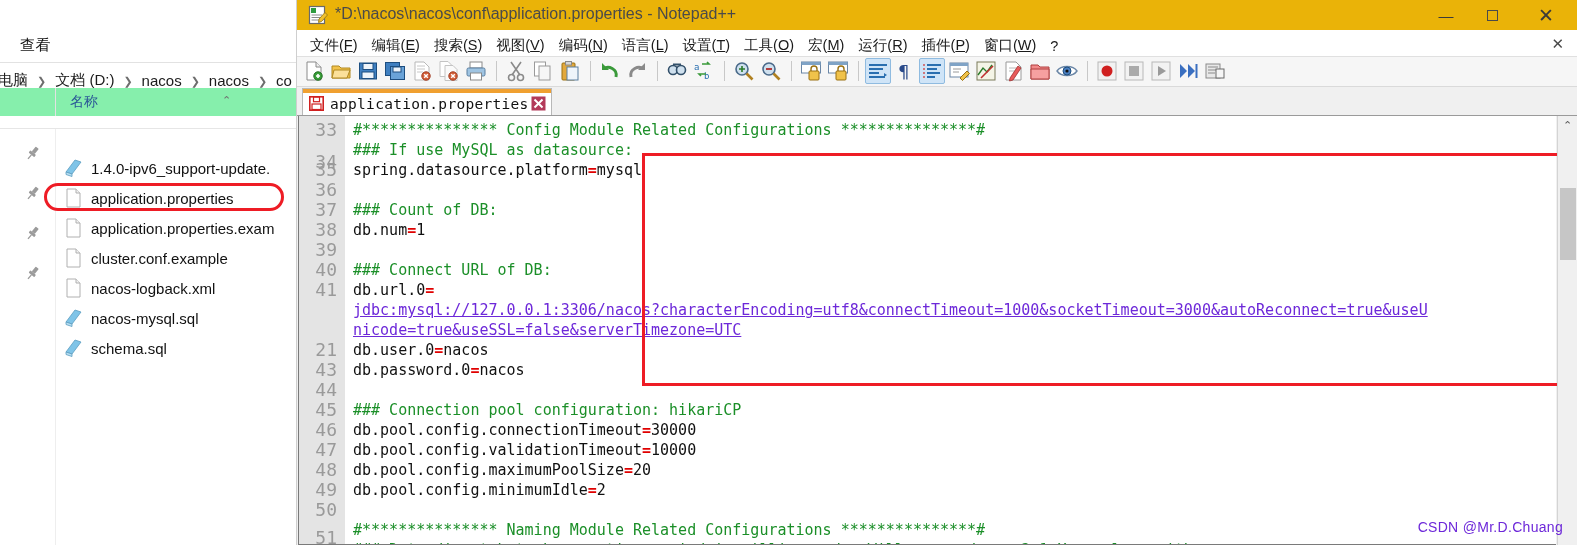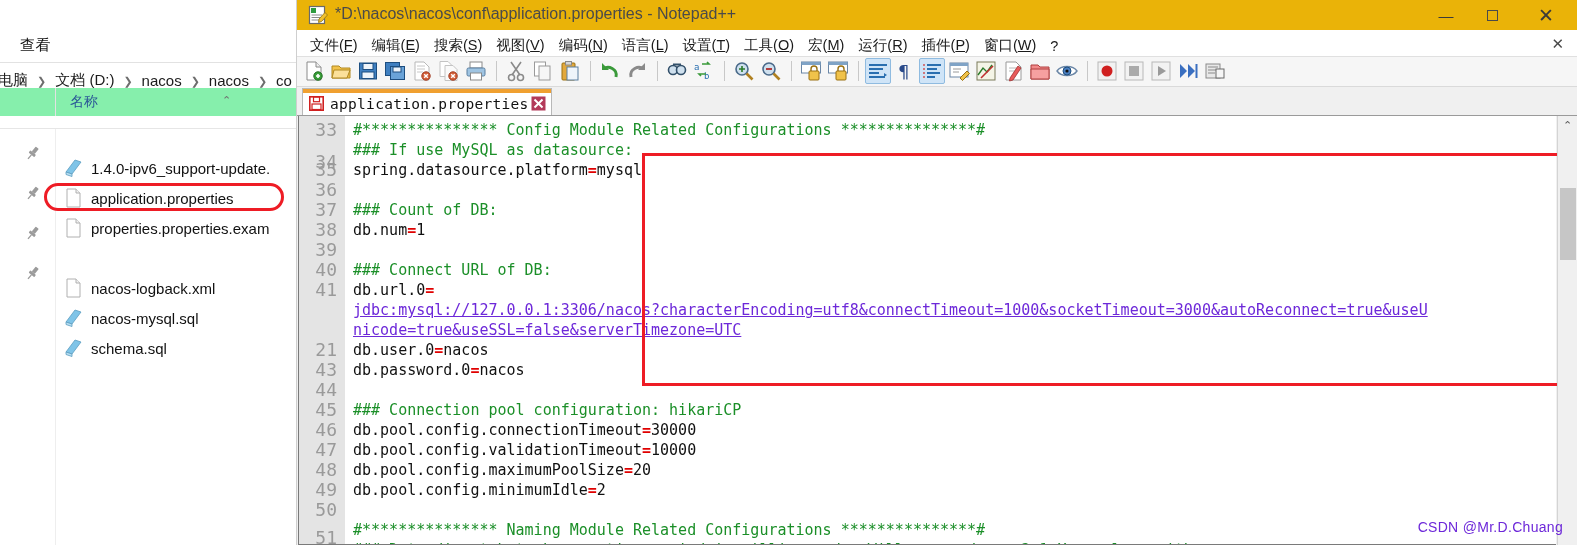--- a/index.html
+++ b/index.html
@@ -214,23 +214,32 @@
         <span class="fname">application.properties</span>
       </div>
 
       <div class="file-row" style="top:86px;">
         <span class="fi">
           <svg viewBox="0 0 22 22" width="22" height="22">
             <path d="M5 2 h9 l4 4 v14 h-13 z" fill="#ffffff" stroke="#b0b0b0" stroke-width="1"></path>
             <path d="M14 2 v4 h4" fill="#f2f2f2" stroke="#b0b0b0" stroke-width="1"></path>
           </svg>
         </span>
-        <span class="fname">properties.properties.exam</span>
-      </div>
-
+        <span class="fname">application.properties.exam</span>
+      </div>
+
+      <div class="file-row" style="top:116px;">
+        <span class="fi">
+          <svg viewBox="0 0 22 22" width="22" height="22">
+            <path d="M5 2 h9 l4 4 v14 h-13 z" fill="#ffffff" stroke="#b0b0b0" stroke-width="1"></path>
+            <path d="M14 2 v4 h4" fill="#f2f2f2" stroke="#b0b0b0" stroke-width="1"></path>
+          </svg>
+        </span>
+        <span class="fname">cluster.conf.example</span>
+      </div>
 
       <div class="file-row" style="top:146px;">
         <span class="fi">
           <svg viewBox="0 0 22 22" width="22" height="22">
             <path d="M5 2 h9 l4 4 v14 h-13 z" fill="#ffffff" stroke="#b0b0b0" stroke-width="1"></path>
             <path d="M14 2 v4 h4" fill="#f2f2f2" stroke="#b0b0b0" stroke-width="1"></path>
           </svg>
         </span>
         <span class="fname">nacos-logback.xml</span>
       </div>

